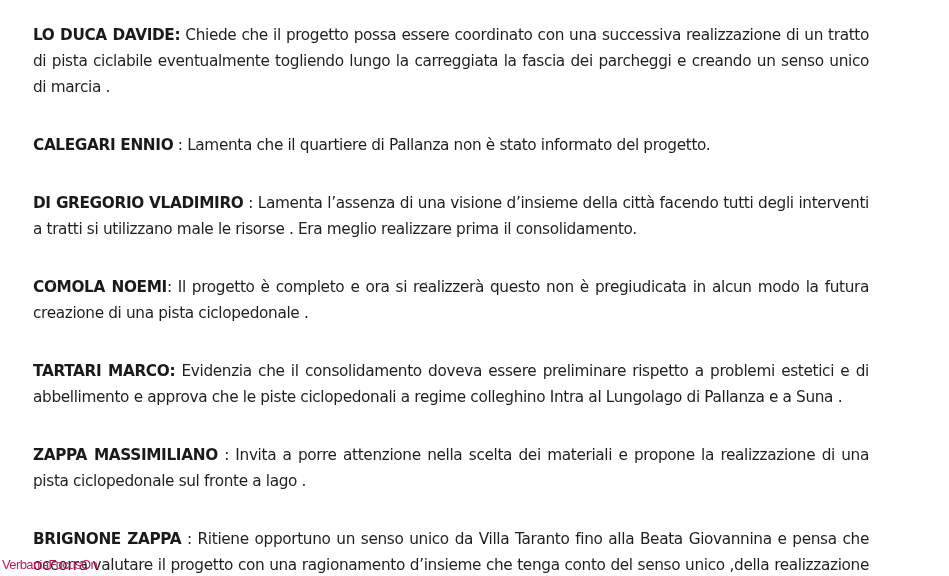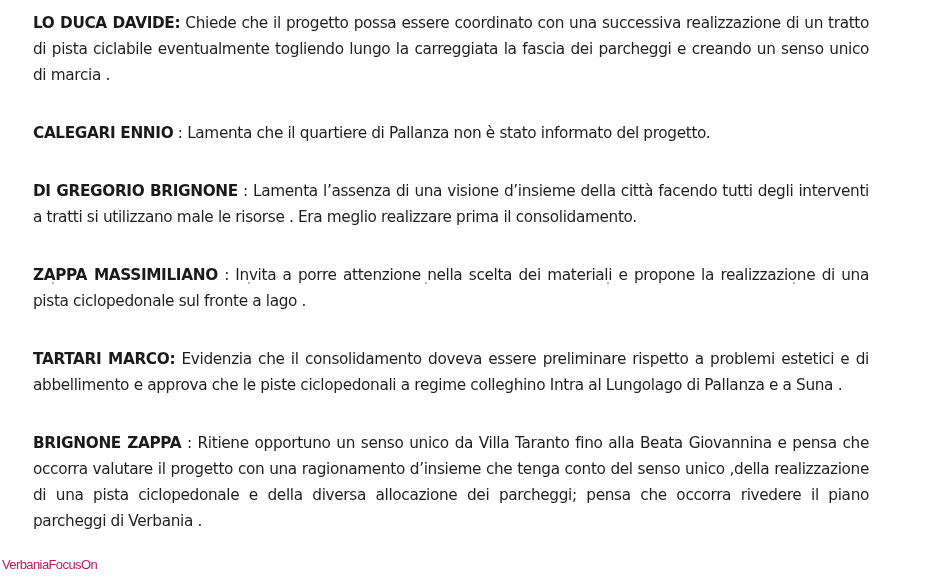--- a/index.html
+++ b/index.html
@@ -7,48 +7,51 @@
     width: 949px; height: 576px; background: #ffffff; overflow: hidden;
     position: relative;
     font-family: "DejaVu Sans", "Liberation Sans", sans-serif;
     color: #1f1f1f;
   }
   .doc {
     position: absolute; left: 33px; top: 10px; width: 836px;
     font-size: 15.3px; line-height: 26px; letter-spacing: -0.35px;
   }
   .entry { margin: 0; text-align: justify; text-align-last: left; }
-  .entry.e1 { margin-top: 0; }
+  .entry.e1 { margin-top: 12px; }
   .entry + .entry { margin-top: 32px; }
   .speaker { font-weight: bold; color: #1a1a1a; }
   .watermark {
     position: absolute; left: 2px; top: 557px;
     font-family: "Liberation Sans", sans-serif; font-size: 13px;
     letter-spacing: -0.6px; color: #be185d; line-height: 16px;
   }
   .speck { position: absolute; width: 2px; height: 2px; background: #999; border-radius: 1px; }
 </style>
 </head>
 <body>
 
 <div class="doc">
   <p class="entry e1">
     <span class="speaker">LO DUCA DAVIDE:</span><span> Chiede che il progetto possa  essere coordinato con una successiva realizzazione di un tratto di pista ciclabile eventualmente togliendo lungo la carreggiata la fascia dei parcheggi  e creando un senso unico di marcia .</span>
   </p>
   <p class="entry">
     <span class="speaker">CALEGARI ENNIO</span><span> : Lamenta che il quartiere di Pallanza non è stato informato del progetto.</span>
   </p>
   <p class="entry">
-    <span class="speaker">DI GREGORIO BRIGNONE</span><span> : Lamenta l’assenza di una visione d’insieme della città  facendo tutti degli interventi  a tratti si utilizzano male le risorse . Era meglio realizzare prima il consolidamento.</span>
+    <span class="speaker">DI GREGORIO VLADIMIRO</span><span> : Lamenta l’assenza di una visione d’insieme della città  facendo tutti degli interventi  a tratti si utilizzano male le risorse . Era meglio realizzare prima il consolidamento.</span>
+  </p>
+  <p class="entry">
+    <span class="speaker">COMOLA NOEMI</span><span>: Il progetto  è completo e ora si realizzerà questo non è pregiudicata in alcun modo la futura creazione di una pista ciclopedonale   .</span>
+  </p>
+  <p class="entry">
+    <span class="speaker">TARTARI MARCO:</span><span> Evidenzia  che il consolidamento doveva essere preliminare rispetto a problemi estetici e di abbellimento   e approva che le piste ciclopedonali a regime  colleghino  Intra al Lungolago di Pallanza  e a Suna .</span>
   </p>
   <p class="entry">
     <span class="speaker">ZAPPA MASSIMILIANO</span><span> : Invita a porre attenzione nella scelta dei materiali  e propone la realizzazione di una pista ciclopedonale sul fronte a lago .</span>
-  </p>
-  <p class="entry">
-    <span class="speaker">TARTARI MARCO:</span><span> Evidenzia  che il consolidamento doveva essere preliminare rispetto a problemi estetici e di abbellimento   e approva che le piste ciclopedonali a regime  colleghino  Intra al Lungolago di Pallanza  e a Suna .</span>
   </p>
   <p class="entry">
     <span class="speaker">BRIGNONE ZAPPA</span><span> : Ritiene opportuno un senso unico da Villa Taranto fino alla Beata  Giovannina e pensa che occorra valutare  il progetto  con una ragionamento d’insieme che tenga conto del senso unico ,della realizzazione di una pista ciclopedonale e della diversa allocazione dei parcheggi; pensa che occorra rivedere il piano parcheggi di Verbania .</span>
   </p>
 </div>
 
 <div class="speck" style="left:52px;top:282px;"></div>
 <div class="speck" style="left:248px;top:282px;"></div>
 <div class="speck" style="left:425px;top:282px;"></div>
 <div class="speck" style="left:607px;top:282px;"></div>

